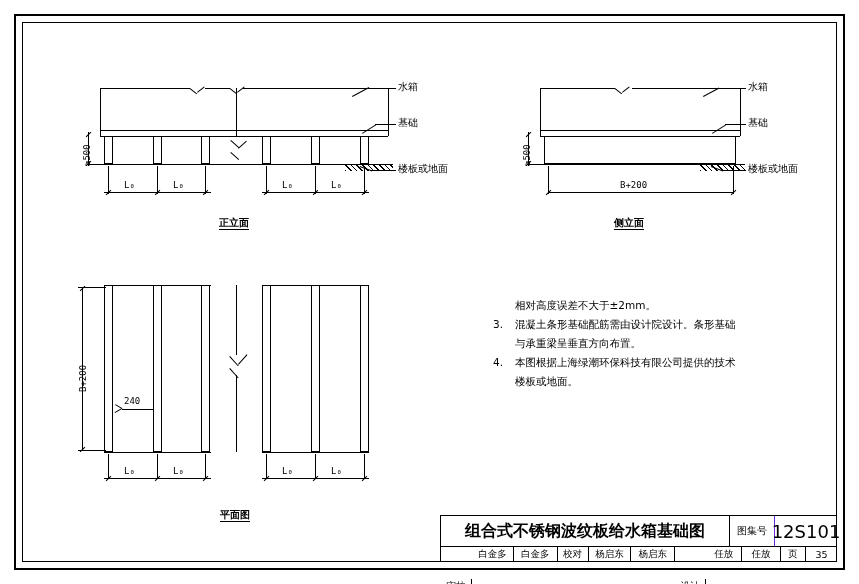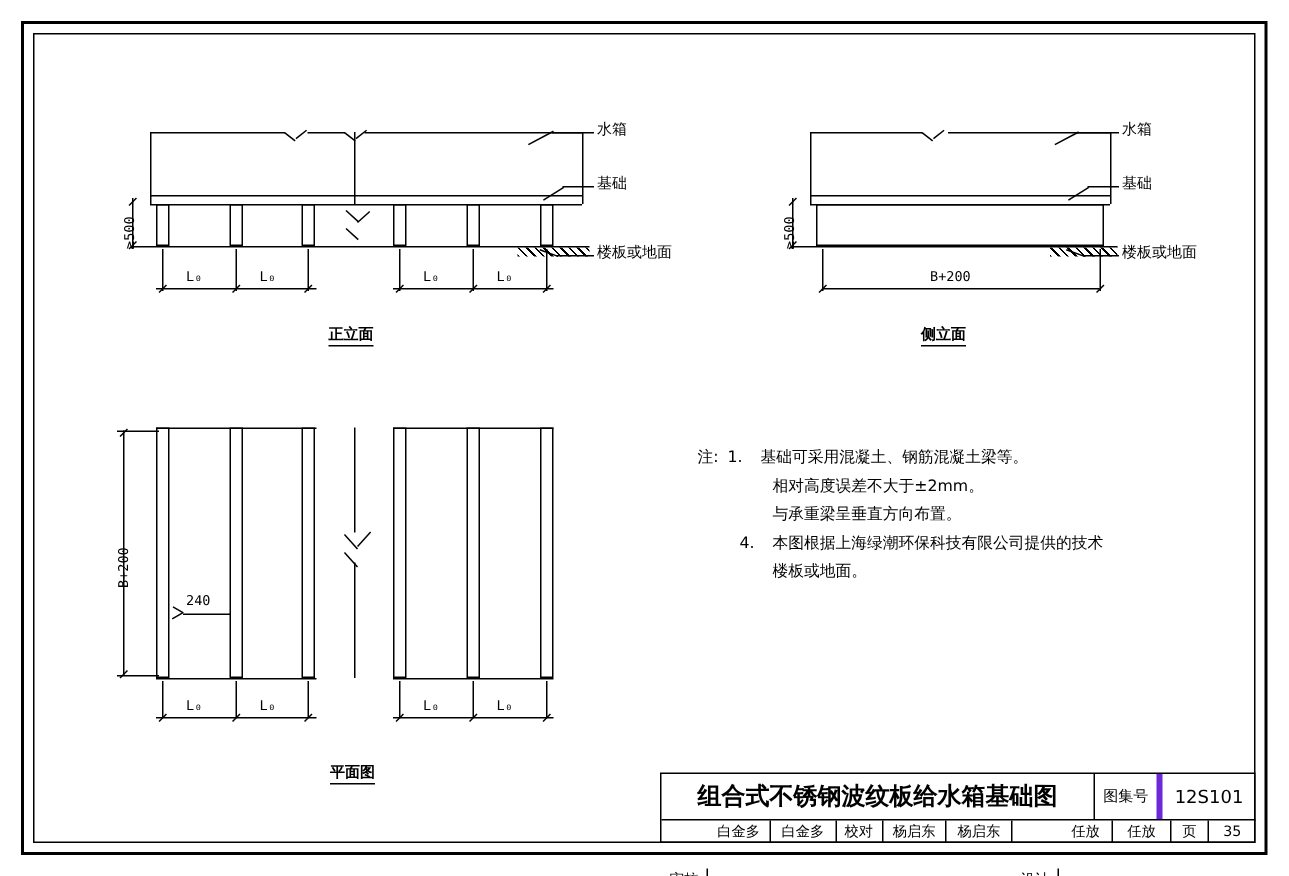--- a/index.html
+++ b/index.html
@@ -26,22 +26,22 @@
   .leader{position:absolute;height:1px;background:#000;}
   .leaderdiag{position:absolute;height:1px;background:#000;transform-origin:0 0;}
 
   .notes{position:absolute;font-size:10.5px;line-height:19px;font-family:"DejaVu Sans",sans-serif;}
   .notes .nrow{position:relative;padding-left:0;}
   .notes .nidx{display:inline-block;width:22px;}
 
   
   #titleblock{position:absolute;left:440px;top:515px;width:397px;height:47px;border:1px solid #000;box-sizing:border-box;}
   #tb-main{position:absolute;left:0;top:0;width:289px;height:30px;border-right:1px solid #000;box-sizing:border-box;display:flex;align-items:center;justify-content:center;font-size:16px;font-weight:bold;font-family:"DejaVu Sans",sans-serif;}
-  #tb-numlabel{position:absolute;left:289px;top:0;width:45px;height:30px;border-right:4px solid #6d28d9;box-sizing:border-box;display:flex;align-items:center;justify-content:center;font-size:10px;font-family:"DejaVu Sans",sans-serif;}
-  #tb-num{position:absolute;left:334px;top:0;width:62px;height:30px;box-sizing:border-box;display:flex;align-items:center;justify-content:center;font-size:12px;font-family:"DejaVu Sans",sans-serif;}
+  #tb-numlabel{position:absolute;left:289px;top:0;width:45px;height:30px;border-right:1px solid #6d28d9;box-sizing:border-box;display:flex;align-items:center;justify-content:center;font-size:10px;font-family:"DejaVu Sans",sans-serif;}
+  #tb-num{position:absolute;left:334px;top:0;width:62px;height:30px;box-sizing:border-box;display:flex;align-items:center;justify-content:center;font-size:18px;font-family:"DejaVu Sans",sans-serif;}
   #tb-row2{position:absolute;left:0;top:30px;width:396px;height:16px;border-top:1px solid #000;box-sizing:border-box;display:flex;}
   #tb-row2 .c{border-right:1px solid #000;box-sizing:border-box;display:flex;align-items:center;justify-content:center;font-size:9.5px;font-family:"DejaVu Sans",sans-serif;height:100%;}
   #tb-row2 .c:last-child{border-right:none;}
   .sig{font-family:"DejaVu Sans",sans-serif;font-size:11px;}
 
   .vtext{position:absolute;transform:rotate(-90deg);transform-origin:0 0;white-space:nowrap;font-size:9px;font-family:"DejaVu Sans Mono",monospace;}
 </style>
 </head>
 <body>
 
@@ -210,25 +210,25 @@
     <div class="dimtick" style="left:361px;top:478px;"></div>
     <div class="dimtext" style="left:124px;top:466px;">L₀</div>
     <div class="dimtext" style="left:173px;top:466px;">L₀</div>
     <div class="dimtext" style="left:282px;top:466px;">L₀</div>
     <div class="dimtext" style="left:331px;top:466px;">L₀</div>
 
     <div class="cap" style="left:220px;top:508px;"><u>平面图</u></div>
   </div>
 
   <div class="notes" style="left:465px;top:296px;width:340px;">
-    <div class="nrow">
-      <span>注:</span><span style="display:inline-block;width:6px;"></span><span class="nidx">1.</span><span>基础可采用混凝土、钢筋混凝土梁等。</span>
-    </div>
     <div class="nrow" style="padding-left:50px;">
       <span>相对高度误差不大于±2mm。</span>
+    </div>
+    <div class="nrow" style="padding-left:28px;">
+      <span class="nidx">3.</span><span>混凝土条形基础配筋需由设计院设计。条形基础</span>
     </div>
     <div class="nrow" style="padding-left:50px;">
       <span>与承重梁呈垂直方向布置。</span>
     </div>
     <div class="nrow" style="padding-left:28px;">
       <span class="nidx">4.</span><span>本图根据上海绿潮环保科技有限公司提供的技术</span>
     </div>
     <div class="nrow" style="padding-left:50px;">
       <span>楼板或地面。</span>
     </div>

